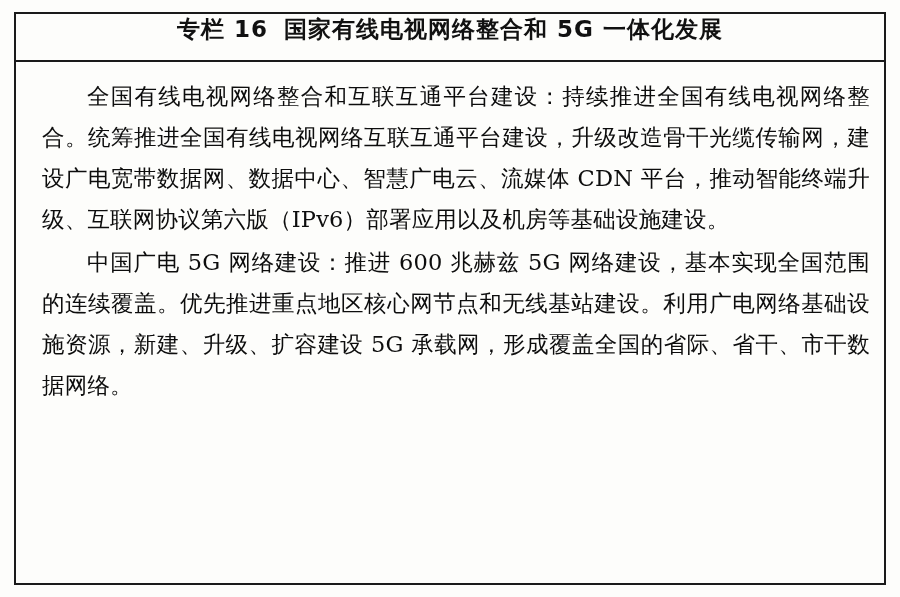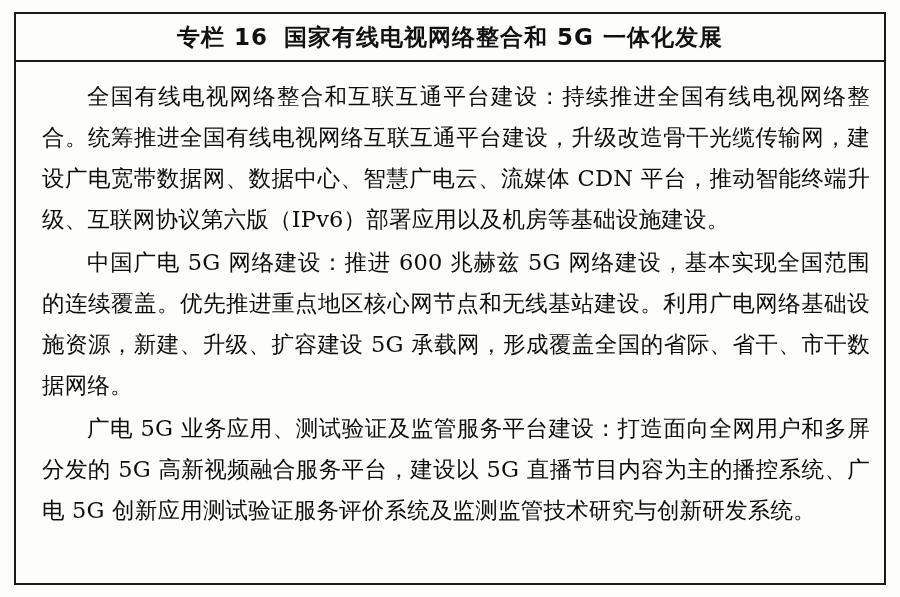--- a/index.html
+++ b/index.html
@@ -26,21 +26,20 @@
     top: 12px;
     width: 872px;
     height: 573px;
     border: 2px solid #1a1a1a;
     box-sizing: border-box;
     background: #fdfdfb;
   }
   .title-row {
     height: 48px;
     display: flex;
-    align-items: center;
     justify-content: center;
     border-bottom: 2px solid #1a1a1a;
     box-sizing: border-box;
   }
   .title {
     font-family: "DejaVu Sans", "Liberation Sans", sans-serif;
     font-weight: bold;
     font-size: 23px;
     letter-spacing: 1px;
     white-space: nowrap;
@@ -72,17 +71,16 @@
 
     <div class="title-row">
       <div class="title">
         <span class="title-num">专栏 16</span><span>国家有线电视网络整合和 5G 一体化发展</span>
       </div>
     </div>
 
     <div class="body">
       <p class="para">全国有线电视网络整合和互联互通平台建设：持续推进全国有线电视网络整合。统筹推进全国有线电视网络互联互通平台建设，升级改造骨干光缆传输网，建设广电宽带数据网、数据中心、智慧广电云、流媒体 CDN 平台，推动智能终端升级、互联网协议第六版（IPv6）部署应用以及机房等基础设施建设。</p>
       <p class="para">中国广电 5G 网络建设：推进 600 兆赫兹 5G 网络建设，基本实现全国范围的连续覆盖。优先推进重点地区核心网节点和无线基站建设。利用广电网络基础设施资源，新建、升级、扩容建设 5G 承载网，形成覆盖全国的省际、省干、市干数据网络。</p>
-      <p class="para">广电 5G 业务应用、测试验证及监管服务平台建设：打造面向全网用户和多屏分发的 5G 高新视频融合服务平台，建设以 5G 直播节目内容为主的播控系统、广电 5G 创新应用测试验证服务评价系统及监测监管技术研究与创新研发系统。</p>
     </div>
 
   </div>
 </div>
 
 </body></html>

